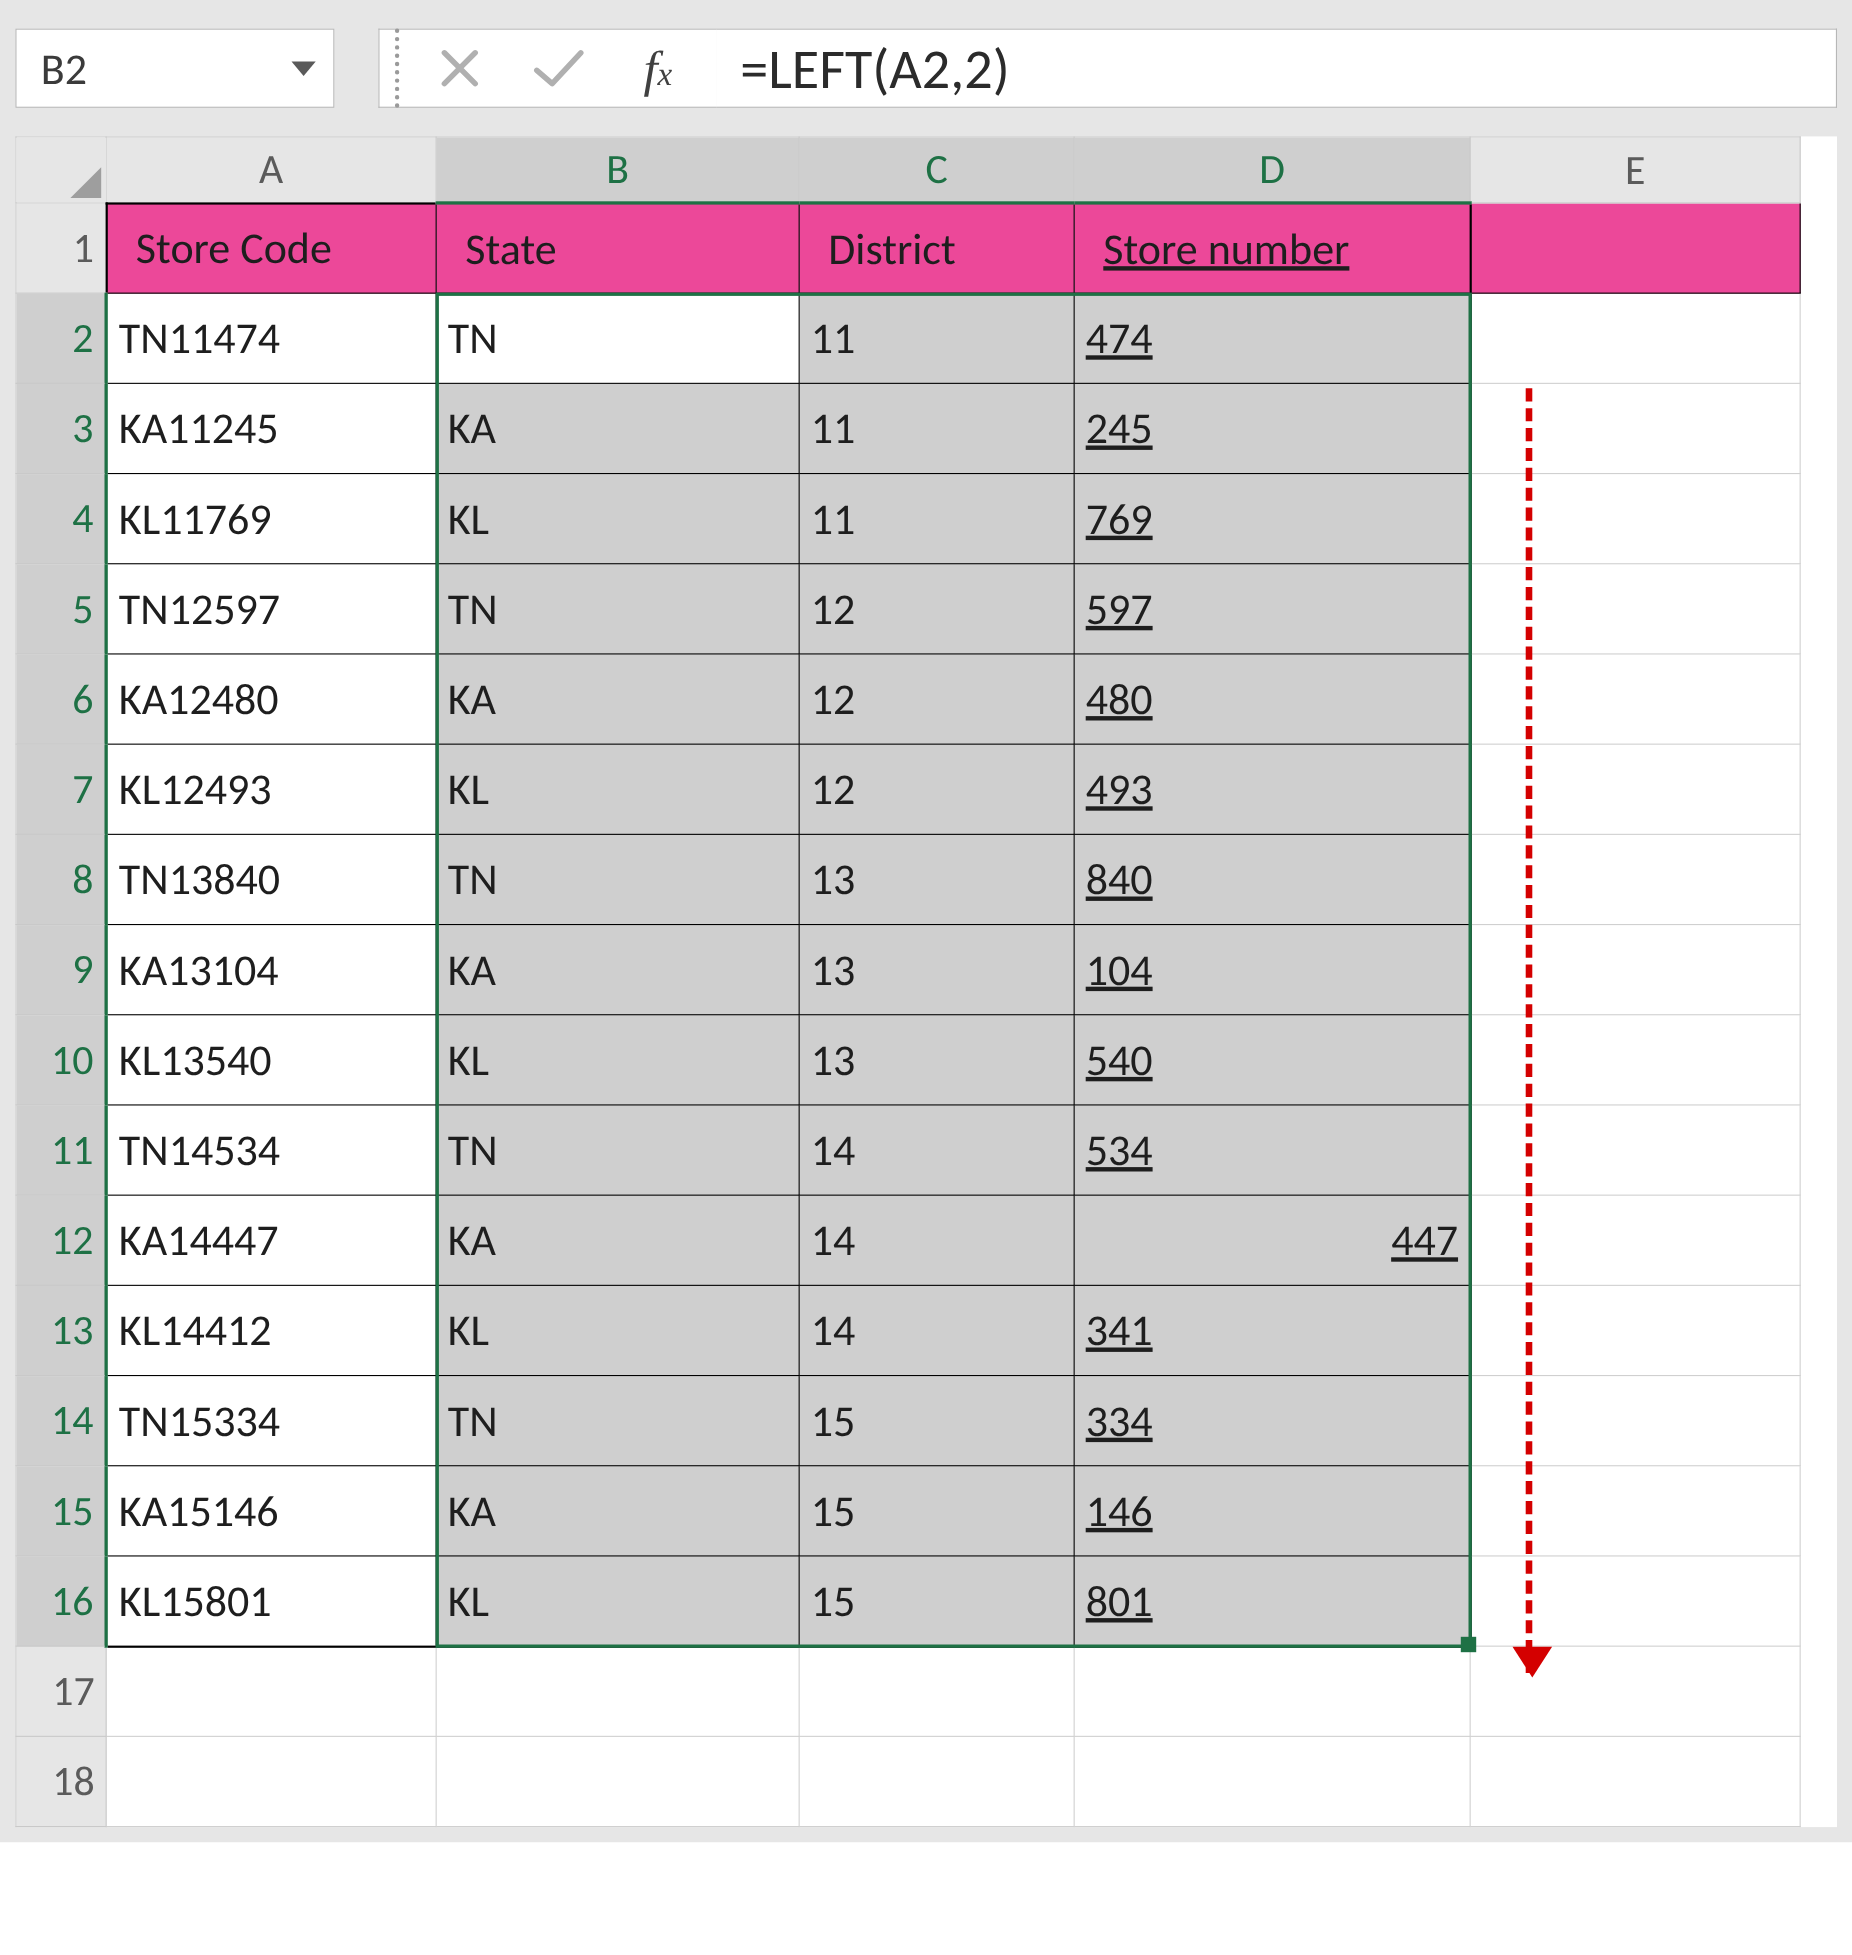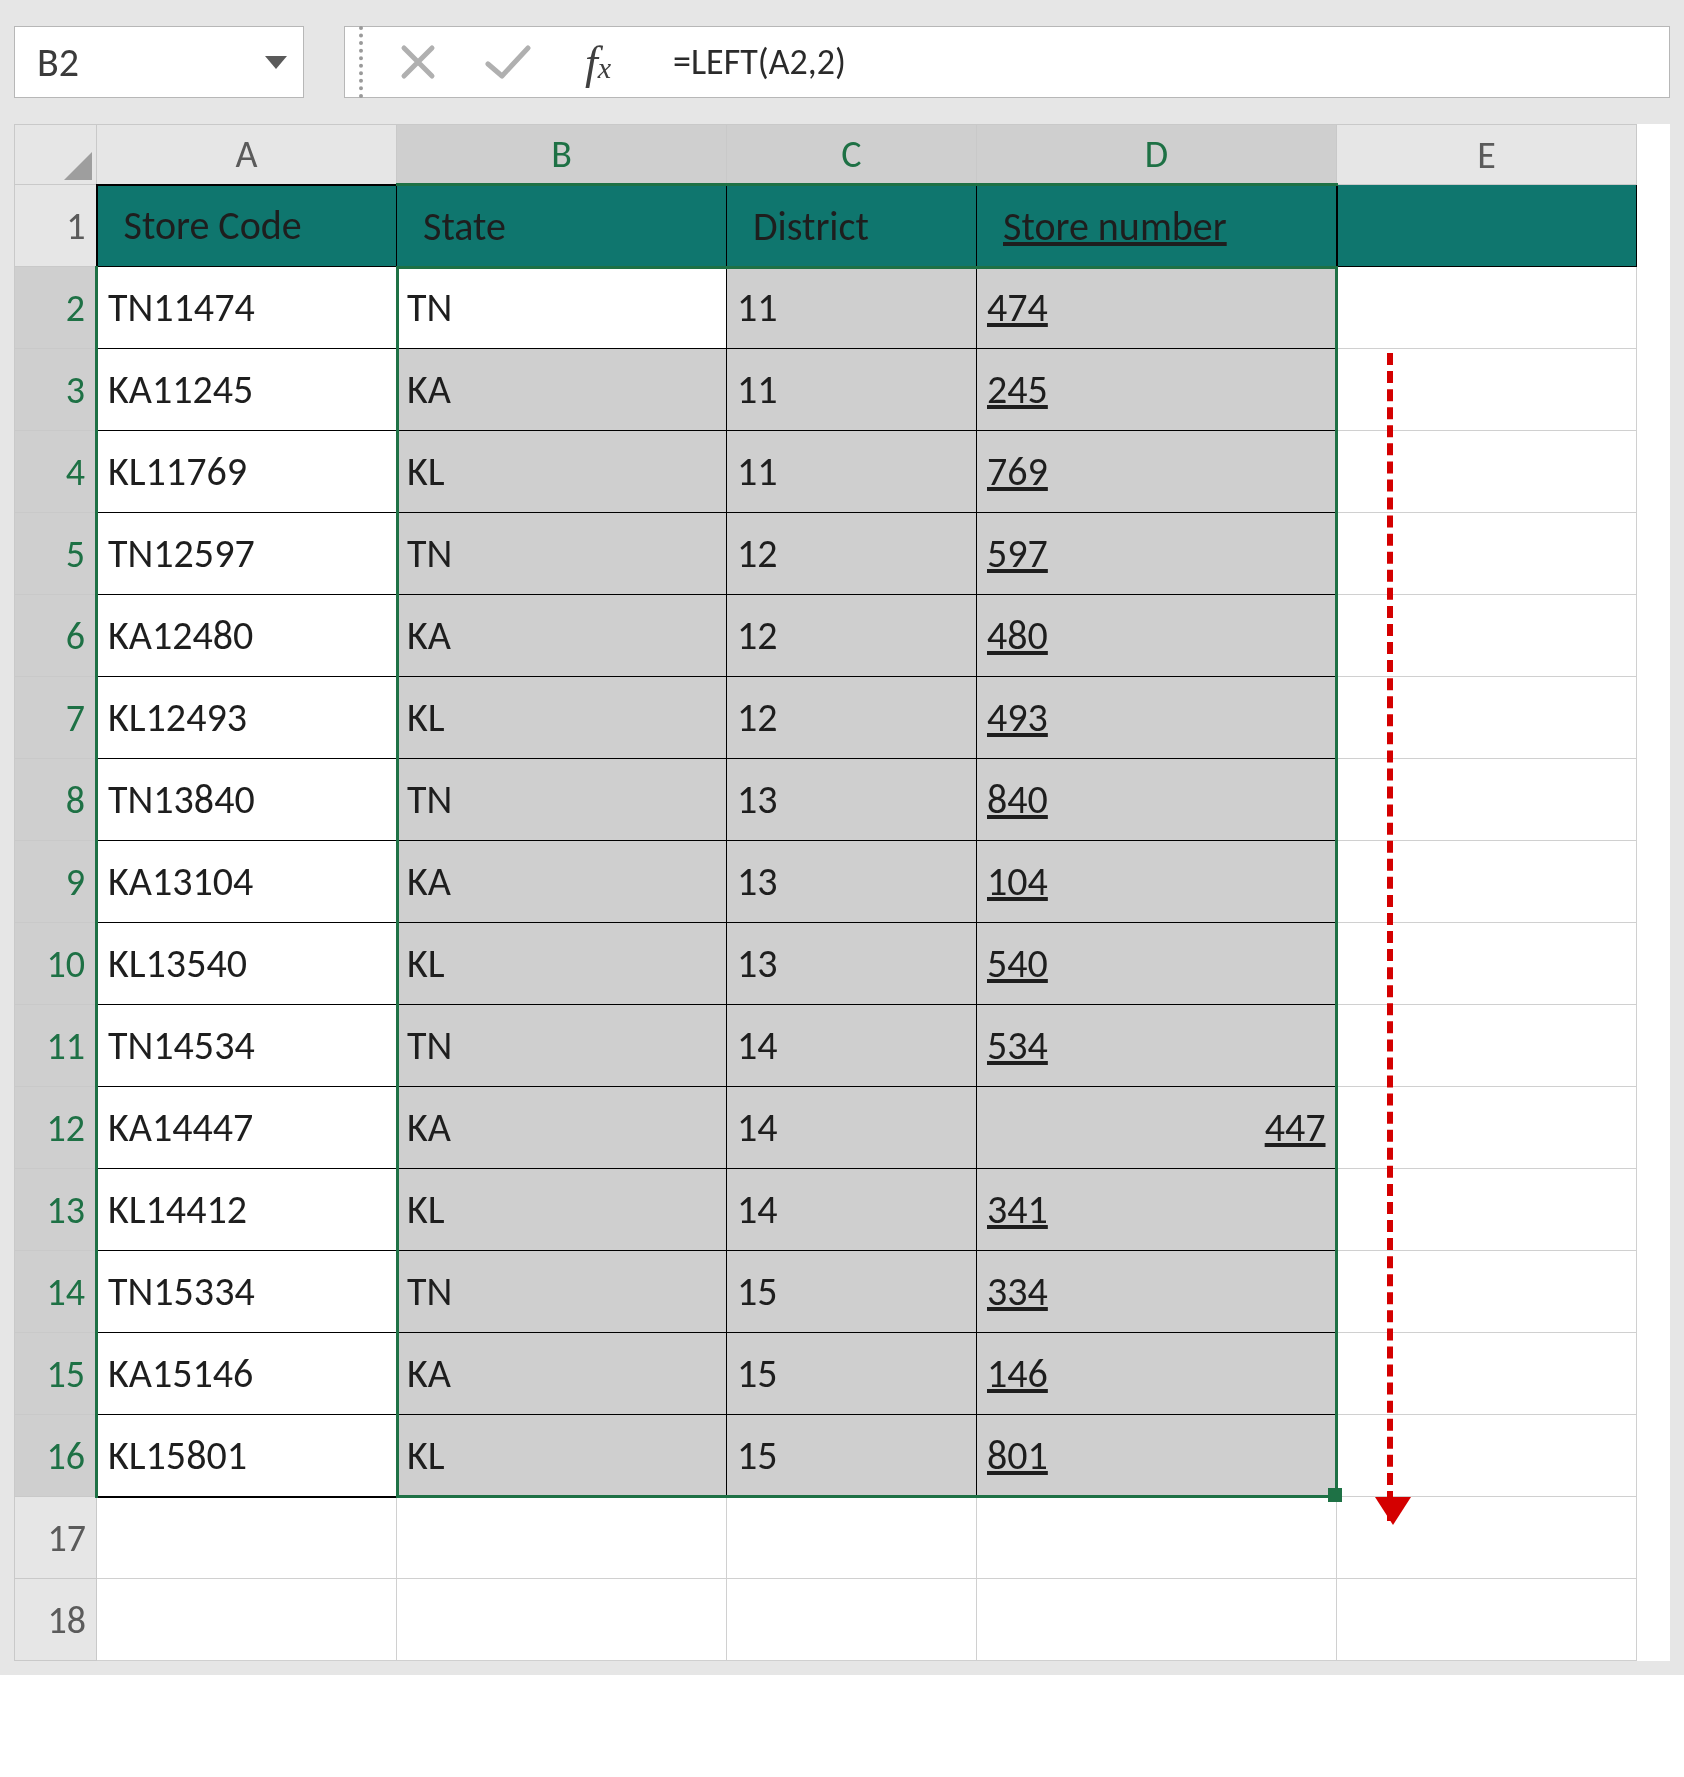--- a/index.html
+++ b/index.html
@@ -60,21 +60,21 @@
   .fb-btn.fx { color:#404040; font-style: italic; font-family: "Times New Roman", serif; font-size: 46px; }
   .fb-input {
     flex: 1;
     background: #fff;
     border: 1px solid #b7b7b7;
     border-left: none;
     height: 72px;
     display: flex;
     align-items: center;
     padding: 0 22px;
-    font-size: 36px;
+    font-size: 51px;
     color: #2b2b2b;
   }
   .fb-mid {
     display: flex;
     align-items: center;
     background: #fff;
     border: 1px solid #b7b7b7;
     border-right: none;
     height: 72px;
     padding: 0 8px 0 4px;
@@ -119,21 +119,21 @@
   th.corner::after{
     content:"";
     position:absolute;
     right:4px; bottom:4px;
     width:0;height:0;
     border-left:28px solid transparent;
     border-bottom:28px solid #9e9e9e;
   }
 
   
-  tr.r1 td.cell { background: #0f766e; border:1px solid #000;padding-left:26px;}
+  tr.r1 td.cell { background: #ec4899; border:1px solid #000;padding-left:26px;}
   
   .blackL { border-left: 2px solid #000 !important; }
   .blackR { border-right: 2px solid #000 !important; text-decoration: underline; }
   .blackT { border-top: 2px solid #000 !important; }
   .blackB { border-bottom: 2px solid #000 !important; }
   .blackAll td.cell { border:1px solid #000; }
 
   
   .selFill { background: #cfcfcf !important; }
   

